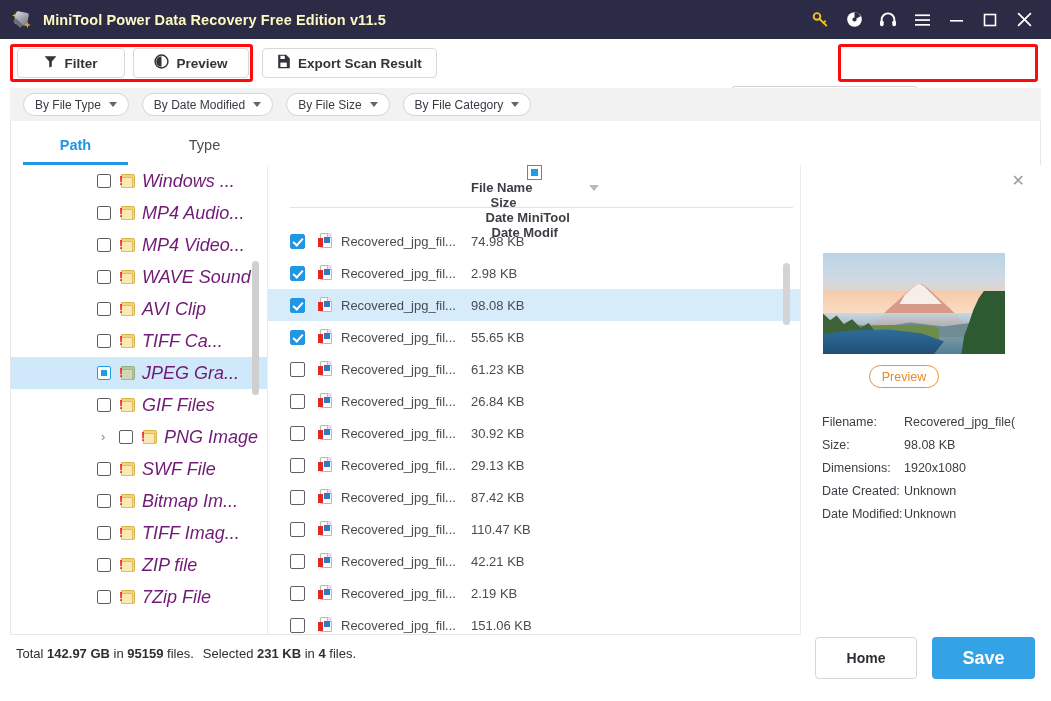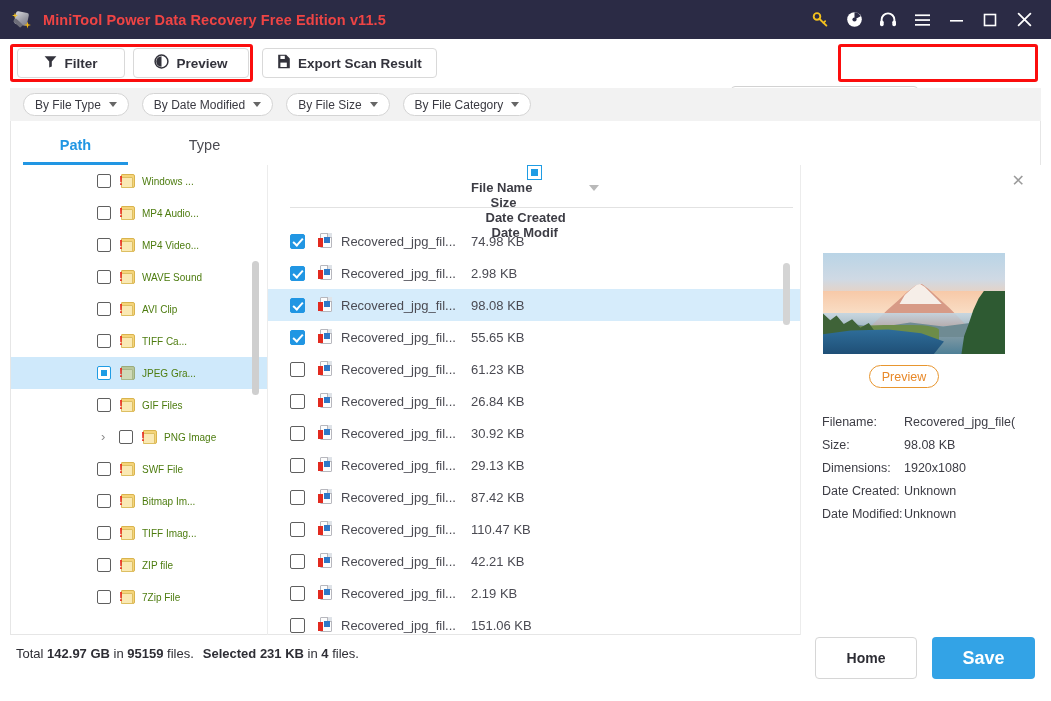--- a/index.html
+++ b/index.html
@@ -44,21 +44,21 @@
     position: absolute; left: 1px; top: 4px;
     width: 6px; height: 6px; background: #f5c324;
     clip-path: polygon(50% 0%,61% 39%,100% 50%,61% 61%,50% 100%,39% 61%,0% 50%,39% 39%);
   }
   .logo .l-spark2 {
     position: absolute; left: 13px; top: 13px;
     width: 7px; height: 7px; background: #f0b514;
     clip-path: polygon(50% 0%,61% 39%,100% 50%,61% 61%,50% 100%,39% 61%,0% 50%,39% 39%);
   }
   .app-title {
-    color: #ef4444; font-size: 14.5px; font-weight: bold;
+    color: #fef9c3; font-size: 14.5px; font-weight: bold;
     letter-spacing: .1px; white-space: nowrap;
   }
   .tb-right {
     margin-left: auto; display: flex; align-items: center;
     height: 39px; padding-right: 10px;
   }
   .tb-icon {
     width: 34px; height: 39px;
     display: flex; align-items: center; justify-content: center;
     color: #ffffff;
@@ -207,21 +207,21 @@
     border-radius: 1px;
   }
   .folder .bang {
     position: absolute; left: 0; top: 1px;
     color: #e8271c; font-size: 12px; font-weight: bold;
     line-height: 12px; font-family: "Liberation Sans", sans-serif;
   }
   .folder.greenish .f-back { background: #b8c79a; border-color: #9aab7c; }
   .folder.greenish .f-front { background: #cfd9b8; border-color: #a9b88c; }
   .tnode .tlabel {
-    font-size: 10px; color: #4d7c0f; white-space: nowrap;
+    font-size: 18px; color: #701a75; white-space: nowrap; font-style: italic;
   }
   .tree-scroll {
     position: absolute; right: 8px; top: 96px;
     width: 7px; height: 134px;
     background: #cfcfcf; border-radius: 4px;
   }
 
   
   .filelist {
     position: absolute; left: 257px; top: 44px;
@@ -399,21 +399,21 @@
   
   .bottom {
     position: absolute; left: 0; top: 646px;
     width: 1051px; height: 55px; background: #ffffff;
   }
   .status {
     position: absolute; left: 16px; top: 0;
     font-size: 13px; color: #2e2e35; white-space: nowrap;
   }
   .status b { font-weight: bold; }
-  .status .sel-part { margin-left: 9px; font-weight: bold; }
+  .status .sel-part { margin-left: 9px; }
   .helplink {
     position: absolute; left: 16px; top: 23px;
     font-size: 12px; color: #2196e3;
     text-decoration: underline; white-space: nowrap;
   }
   .btn-home {
     position: absolute; left: 815px; top: -9px;
     width: 102px; height: 42px;
     border: 1px solid #d6d6d6; border-radius: 4px;
     background: #fff; color: #2e2e35;
@@ -694,21 +694,21 @@
     </div>
 
     <div class="filelist">
       <div class="flhead">
         <div class="hcb"></div>
         <div class="hcell h-name">
           <span>File Name</span>
           <span class="sortarrow"></span>
         </div>
         <div class="hcell h-size">Size</div>
-        <div class="hcell h-created">Date Created</div>
+        <div class="hcell h-created">Date MiniTool</div>
         <div class="hcell h-modified">Date Modif</div>
       </div>
       <div id="frows">
           <div class="frow" style="top: 60px;">
             <span class="fcb on"></span>
             <span class="ficon">
               <span class="page"></span>
               <span class="corner"></span>
               <span class="sq-red"></span>
               <span class="sq-blue"></span>

